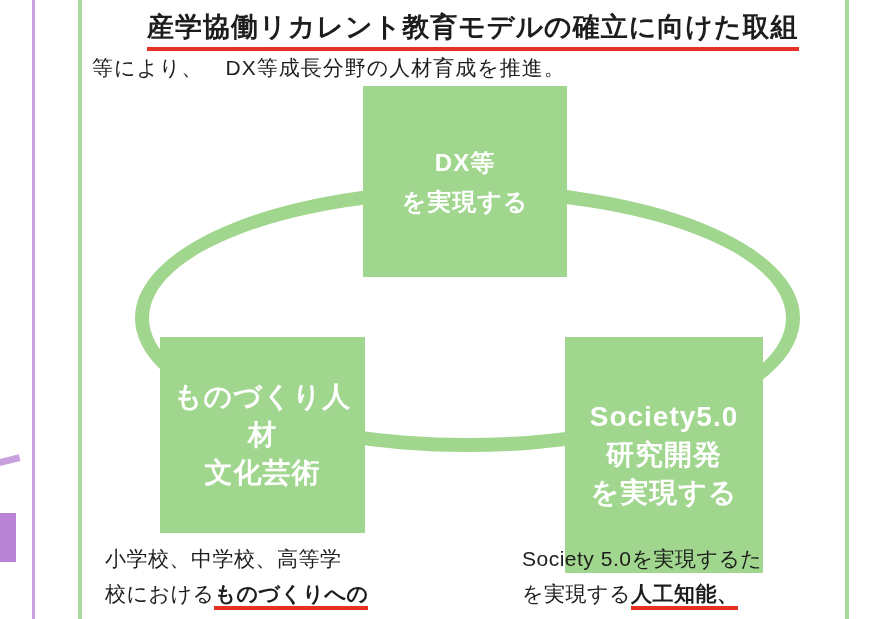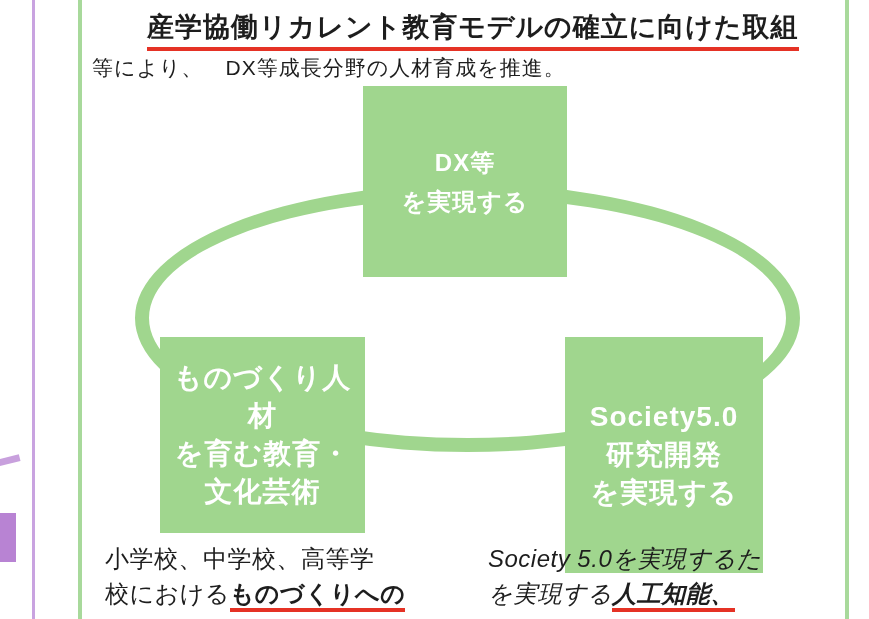--- a/index.html
+++ b/index.html
@@ -45,24 +45,24 @@
     position:absolute;background:#a0d68e;color:#ffffff;
     display:flex;flex-direction:column;justify-content:center;
     text-align:center;font-weight:bold;letter-spacing:1px;
   }
   .node-top{left:363px;top:86px;width:204px;height:191px;font-size:24px;line-height:39px;}
   .node-left{left:160px;top:337px;width:205px;height:196px;font-size:28px;line-height:38px;}
   .node-right{left:565px;top:337px;width:198px;height:236px;font-size:28px;line-height:38px;}
   
   .note{
     position:absolute;top:541px;
-    font-size:24px;line-height:35px;letter-spacing:0.5px;white-space:nowrap;
+    font-size:21px;line-height:35px;letter-spacing:0.5px;white-space:nowrap;
   }
   .note-left{left:105px;}
-  .note-right{left:488px;font-style:italic;}
+  .note-right{left:522px;}
   .em-red{
     font-weight:bold;
     border-bottom:4px solid #e53225;padding-bottom:1px;
   }
 </style>
 </head>
 <body>
 
 <div class="frame">
 
@@ -77,21 +77,20 @@
 
   <div class="cycle-ellipse"></div>
 
   <div class="node node-top">
     <span>DX等</span>
     <span>を実現する</span>
   </div>
 
   <div class="node node-left">
     <span>ものづくり人材</span>
-    <span>を育む教育・</span>
     <span>文化芸術</span>
   </div>
 
   <div class="node node-right">
     <span>Society5.0</span>
     <span>研究開発</span>
     <span>を実現する</span>
   </div>
 
   <div class="note note-left">

